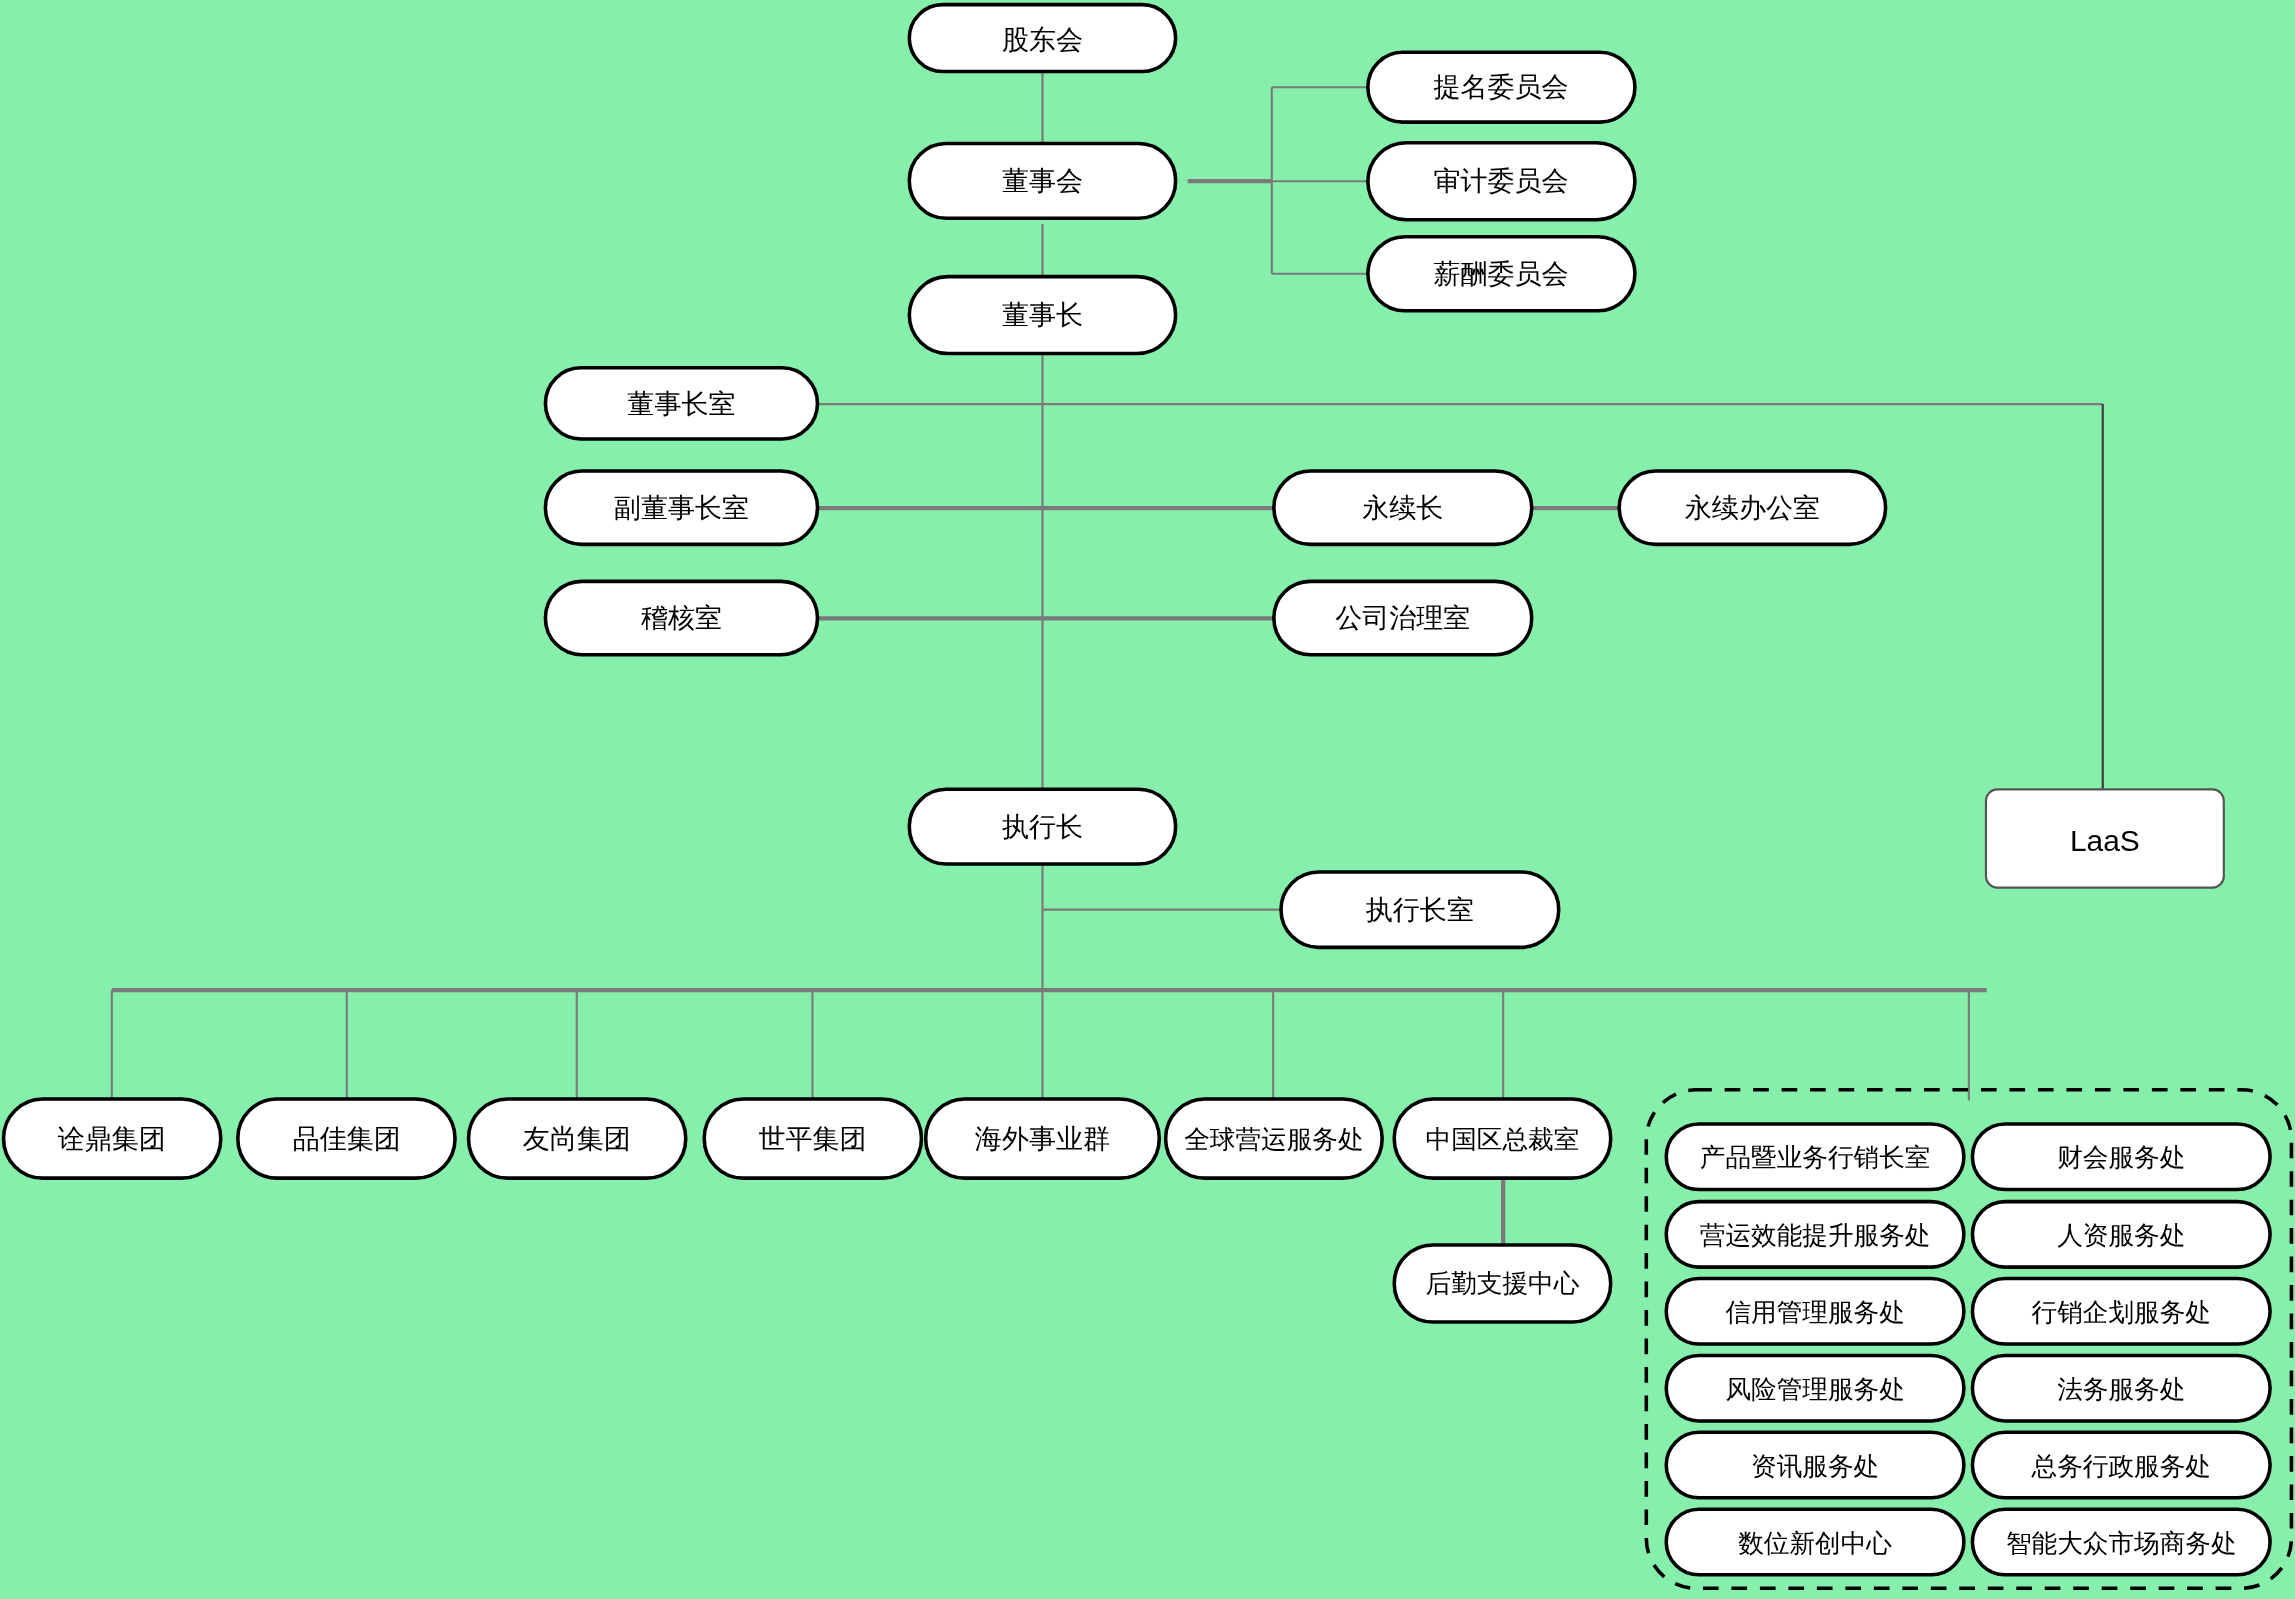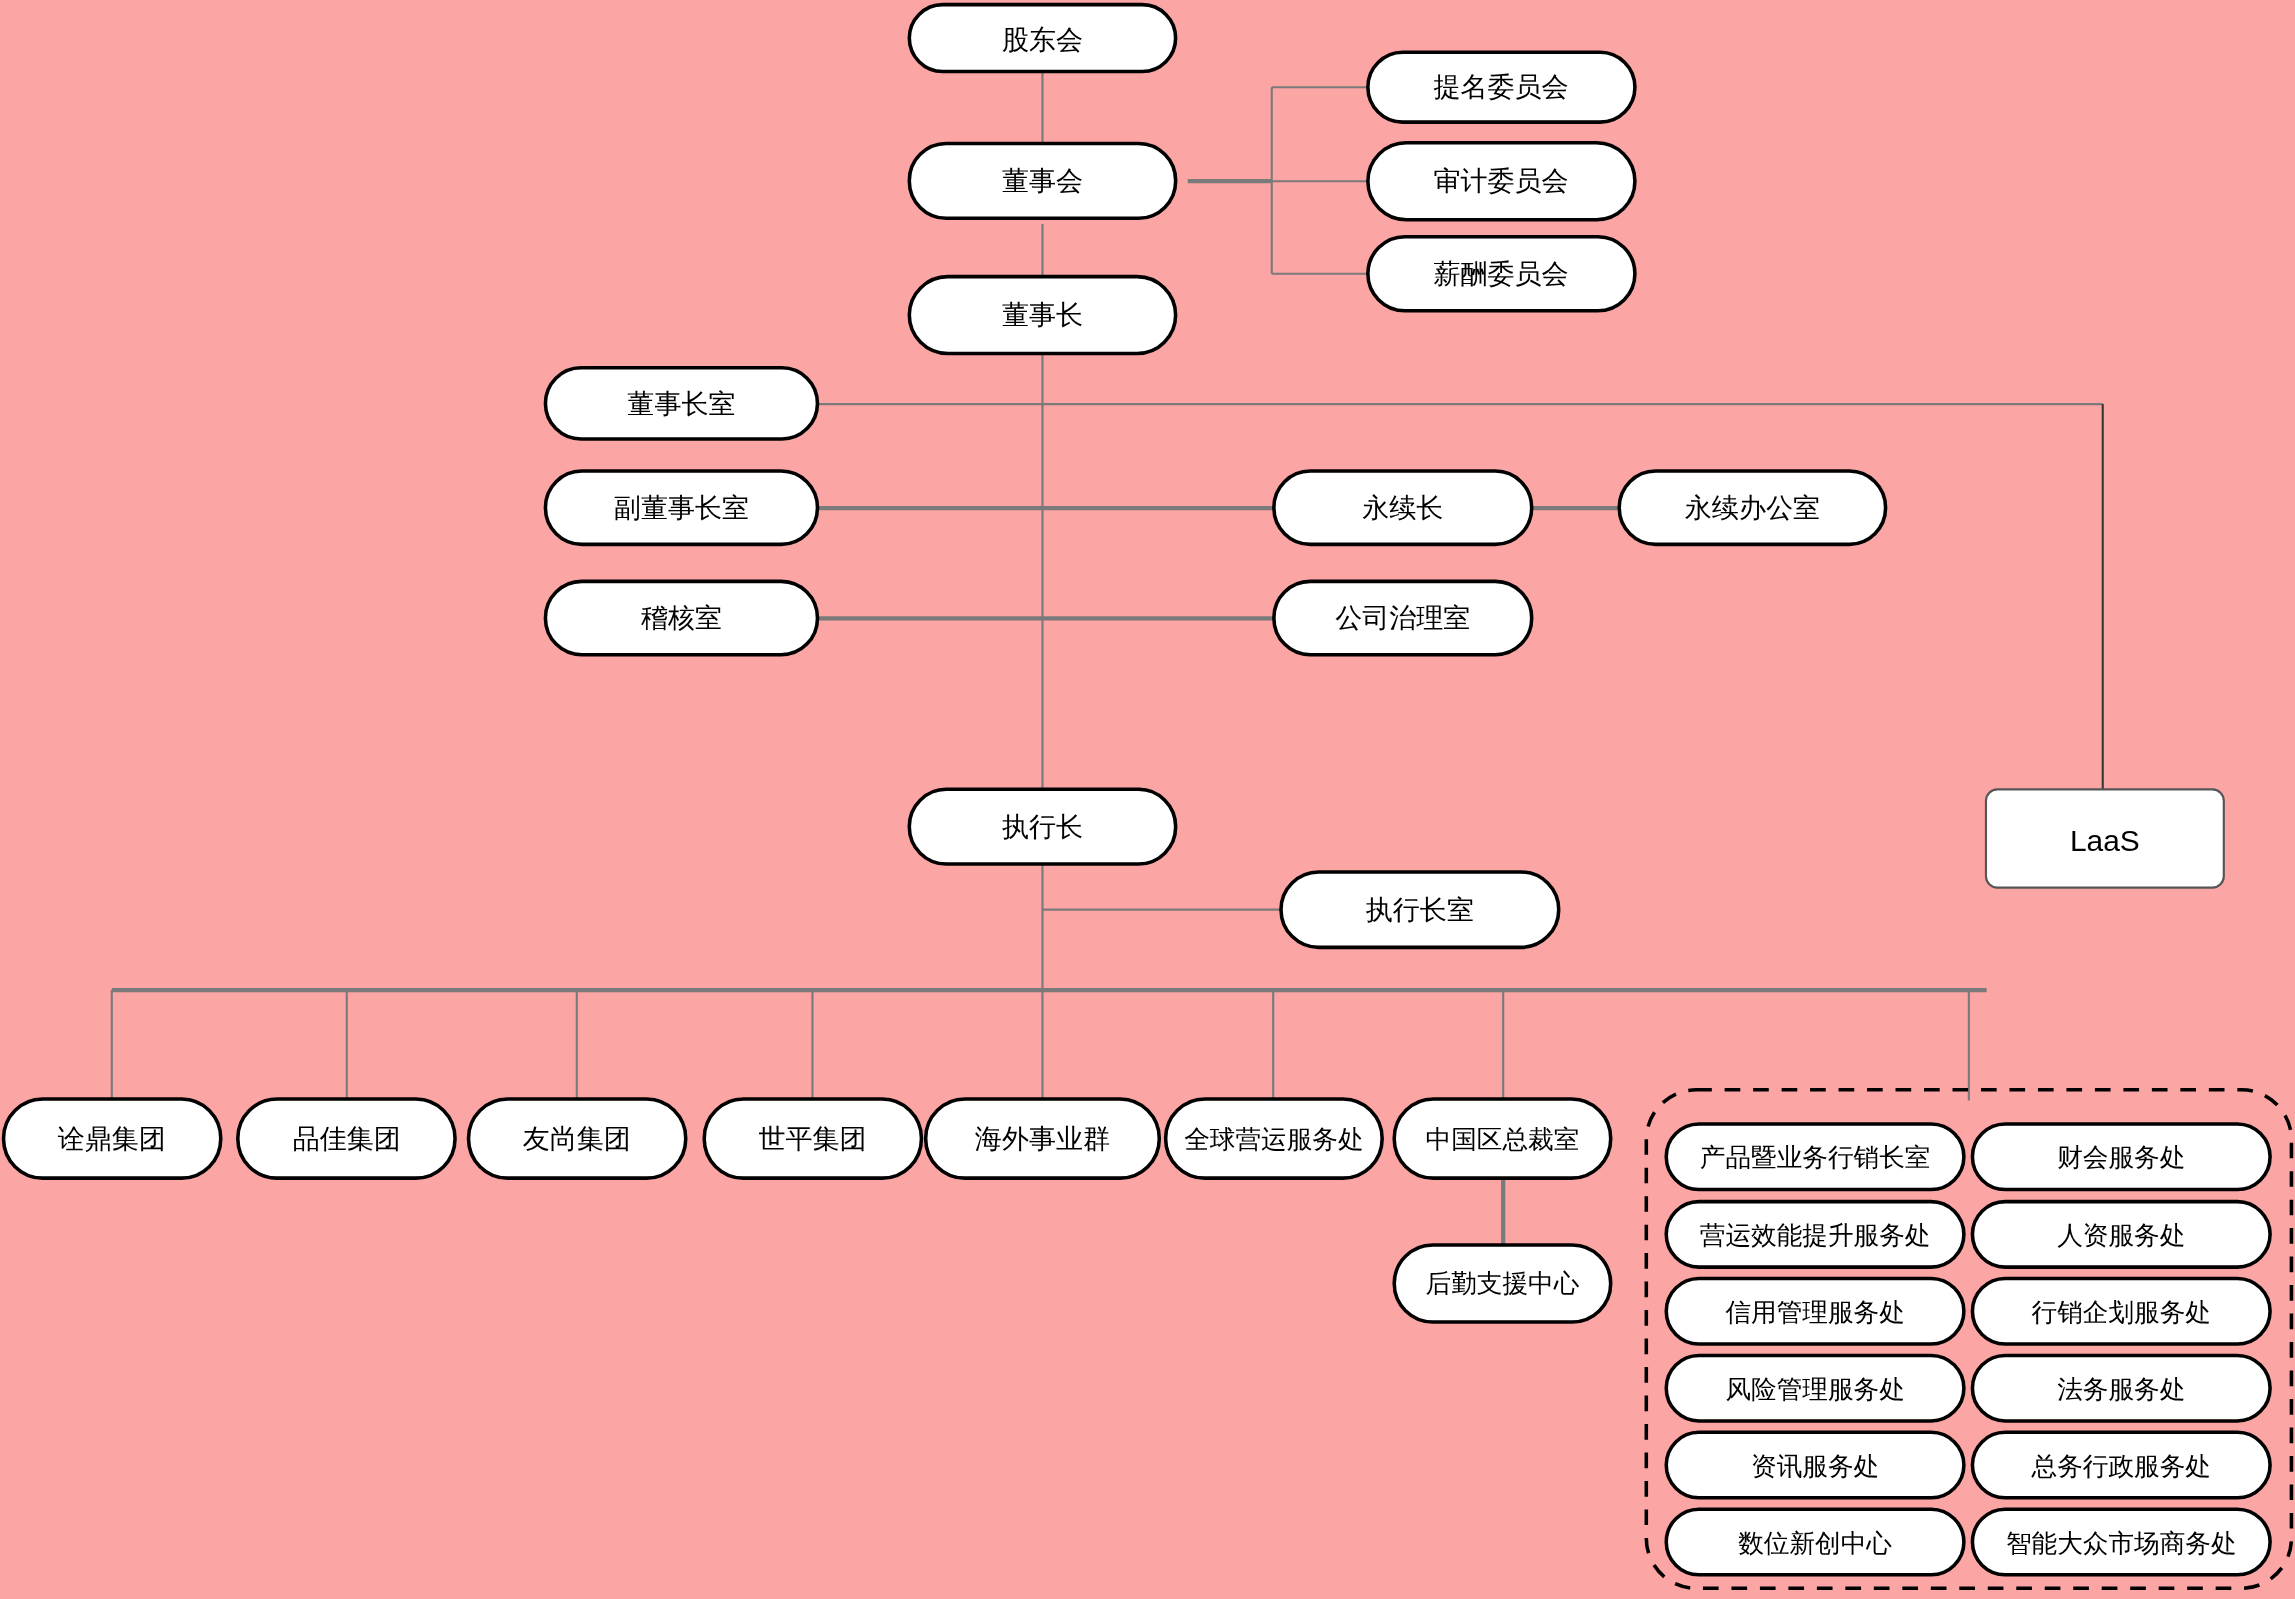--- a/index.html
+++ b/index.html
@@ -7,21 +7,21 @@
     padding: 0;
     background: #ffffff;
   }
   body {
     font-family: "Liberation Sans", "DejaVu Sans", sans-serif;
   }
   #chart-root {
     position: relative;
     width: 2295px;
     height: 1600px;
-    background: #fca5a5;
+    background: #86efac;
     overflow: hidden;
   }
   svg#org-svg {
     position: absolute;
     left: 0;
     top: 0;
     width: 2295px;
     height: 1600px;
     display: block;
   }

